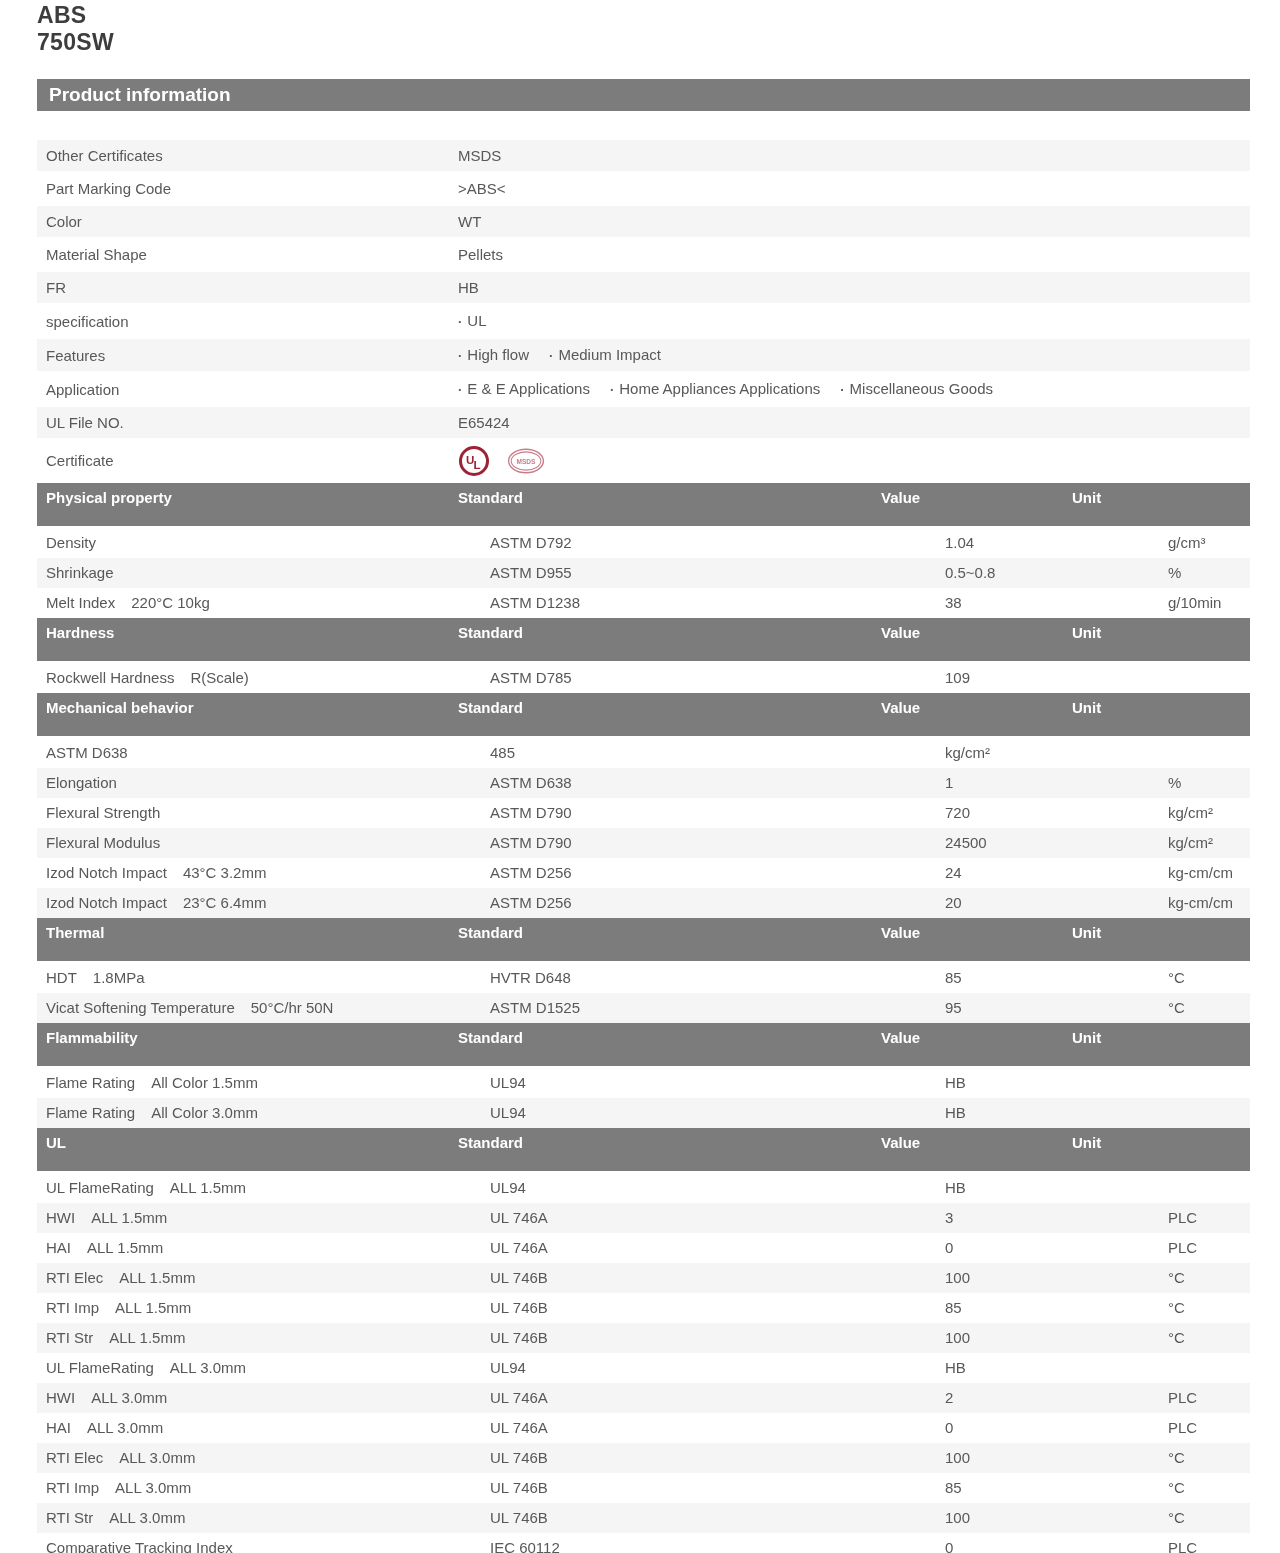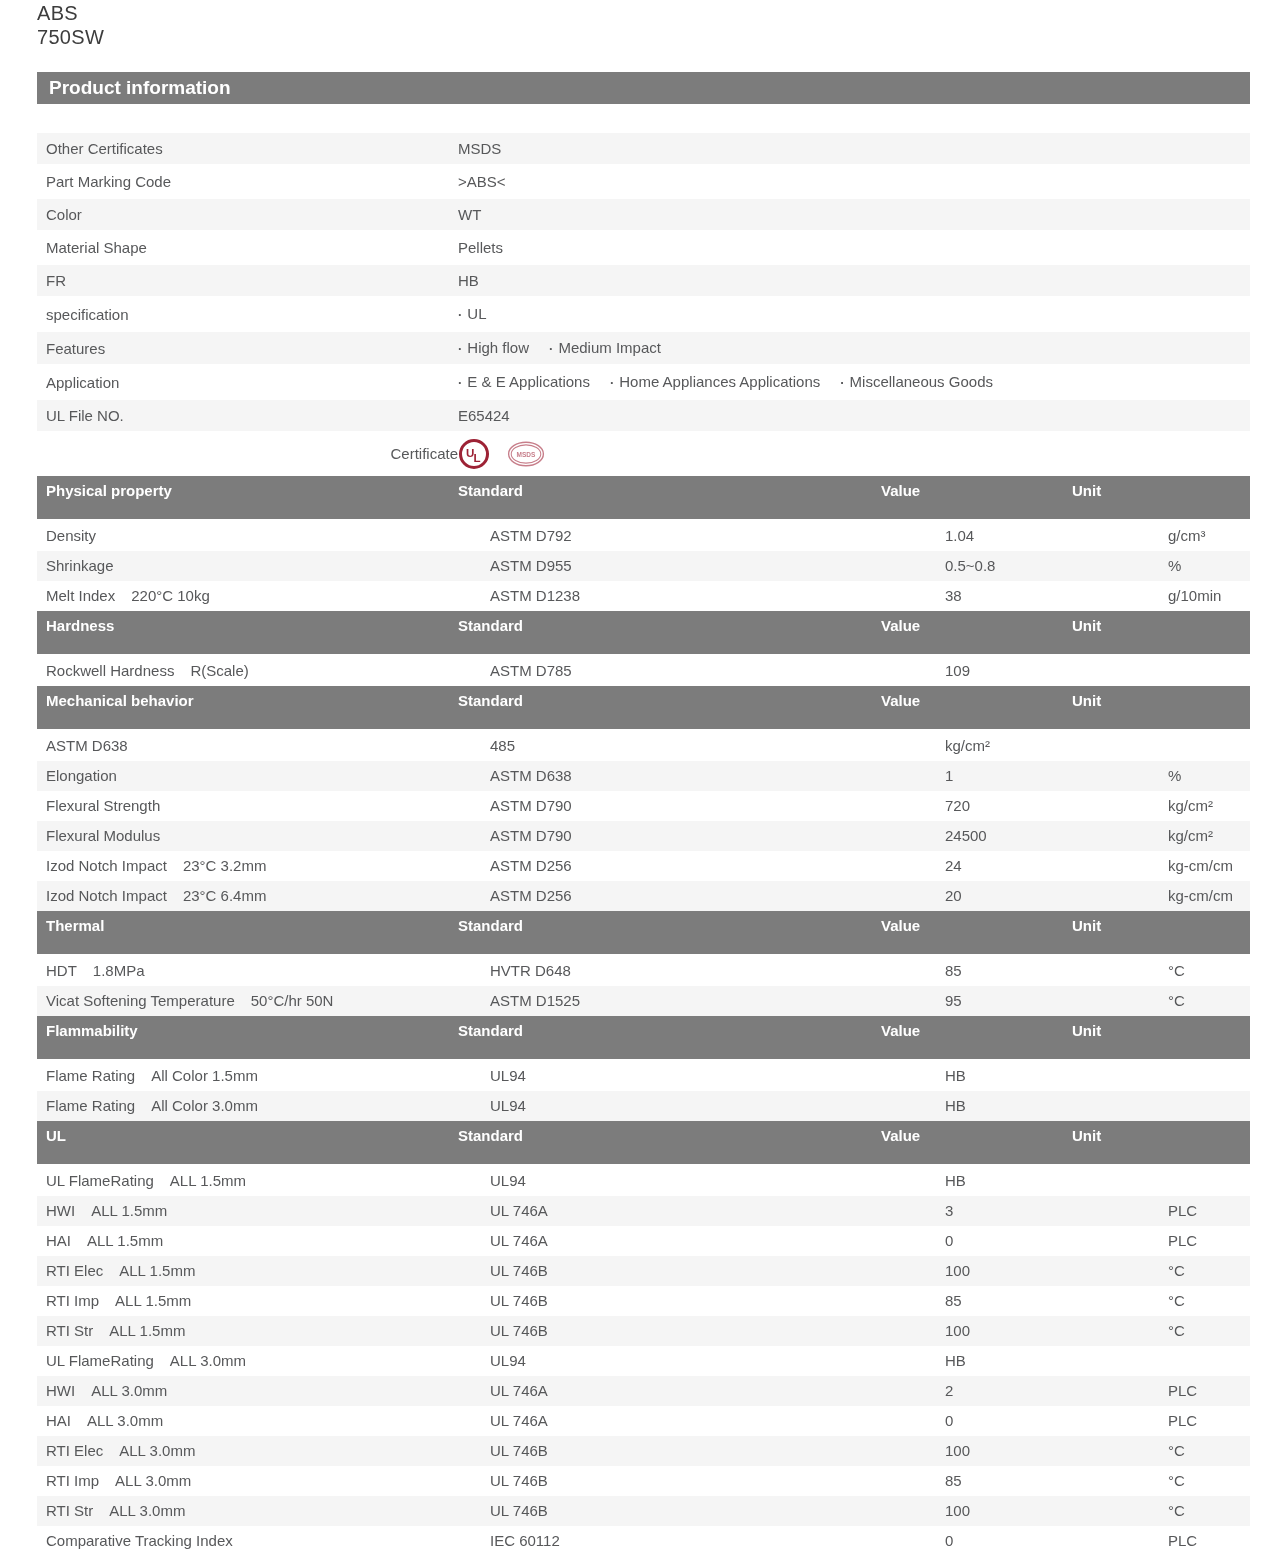--- a/index.html
+++ b/index.html
@@ -14,39 +14,39 @@
   html, body { background: #ffffff; }
   body {
     width: 1280px; height: 1553px; overflow: hidden;
     font-family: "Liberation Sans", sans-serif;
     color: var(--text);
   }
   .page { width: 1280px; height: 1553px; padding-top: 2px; }
   .content { margin-left: 37px; width: 1213px; }
 
   .page-title {
-    font-size: 20px; font-weight: normal; color: var(--title);
+    font-size: 23px; font-weight: bold; color: var(--title);
     line-height: 1.18; letter-spacing: 0.3px;
   }
 
   .section-bar {
     margin-top: 23px; height: 32px; background: var(--header-bg);
     color: #ffffff; font-size: 19px; font-weight: bold;
     line-height: 32px; padding-left: 12px;
   }
 
   .info-rows { margin-top: 29px; }
   .info-row {
     display: grid; grid-template-columns: 412px 1fr;
     min-height: 31px; line-height: 31px; font-size: 15px;
     padding-left: 9px; margin-bottom: 2px; align-items: center;
   }
   .info-row:nth-child(odd) { background: var(--alt-bg); }
   .info-row .label { align-self: center; }
-  .info-row.icons-row { min-height: 41px; text-align: right; }
+  .info-row.icons-row { min-height: 41px; }
   .icon-wrap { display: flex; align-items: center; gap: 16px; }
 
   .bullet-item { margin-right: 20px; white-space: nowrap; }
   .dot { font-weight: bold; margin-right: 5px; font-size: 13px; }
 
   .t-header {
     display: grid; grid-template-columns: 412px 423px 191px 1fr;
     height: 43px; line-height: 29px; background: var(--header-bg);
     color: #ffffff; font-size: 15px; font-weight: bold;
     padding-left: 9px; margin-bottom: 2px;
@@ -230,21 +230,21 @@
     <span class="c1">
       <span>Flexural Modulus</span>
     </span>
     <span>ASTM D790</span>
     <span>24500</span>
     <span>kg/cm²</span>
   </div>
 
   <div class="t-row">
     <span class="c1">
-      <span>Izod Notch Impact</span><span class="cond">23°C 3.2mm</span>
+      <span>Izod Notch Impact</span><span class="cond">43°C 3.2mm</span>
     </span>
     <span>ASTM D256</span>
     <span>24</span>
     <span>kg-cm/cm</span>
   </div>
 
   <div class="t-row">
     <span class="c1">
       <span>Izod Notch Impact</span><span class="cond">23°C 6.4mm</span>
     </span>

